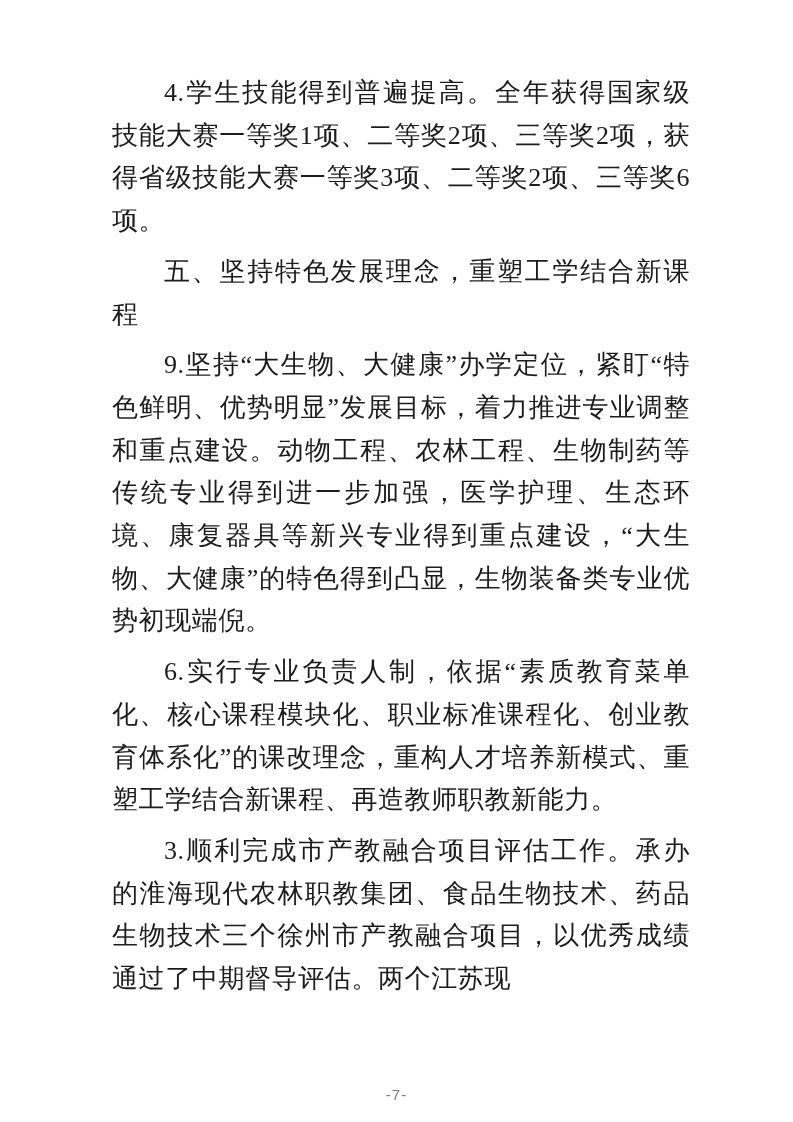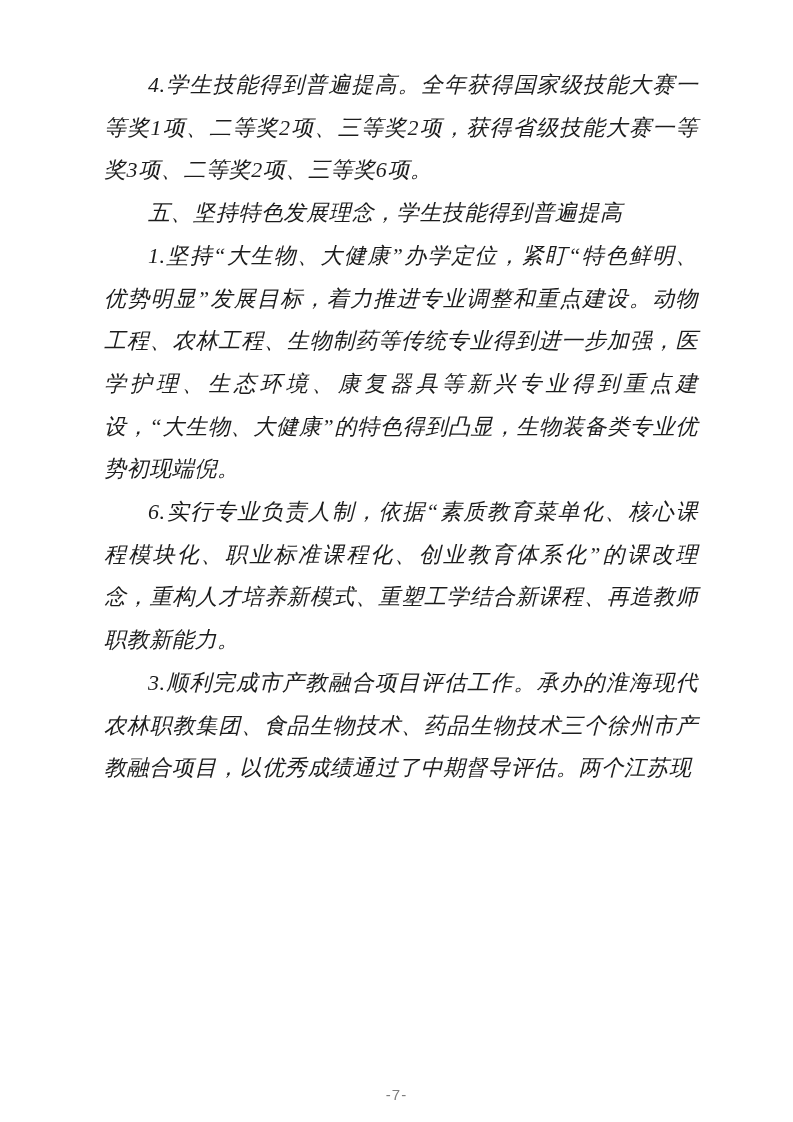--- a/index.html
+++ b/index.html
@@ -16,29 +16,28 @@
     font-family: "Liberation Serif", "DejaVu Serif", serif;
   }
   .content {
     position: absolute;
     left: 104px;
     top: 64px;
     width: 594px;
     color: #1c1c1c;
   }
   .para {
-    margin: 0;
-    font-size: 22px;
+    margin: 8px;
+    font-size: 26px;
     line-height: 42.7px;
     letter-spacing: 0.6px;
     text-align: justify;
     text-justify: inter-ideograph;
     text-indent: 2em;
     word-break: break-all;
-    font-style: italic;
   }
   .footer {
     position: absolute;
     left: 0;
     width: 100%;
     top: 1086px;
     text-align: center;
   }
   .page-number {
     font-size: 15px;
@@ -46,21 +45,21 @@
     letter-spacing: 1px;
     font-family: "Liberation Sans", "DejaVu Sans", sans-serif;
   }
 </style>
 </head>
 <body>
 
 <div class="page">
   <main class="content">
     <p class="para">4.学生技能得到普遍提高。全年获得国家级技能大赛一等奖1项、二等奖2项、三等奖2项，获得省级技能大赛一等奖3项、二等奖2项、三等奖6项。</p>
-    <p class="para">五、坚持特色发展理念，学生技能得到普遍提高</p>
-    <p class="para">1.坚持“大生物、大健康”办学定位，紧盯“特色鲜明、优势明显”发展目标，着力推进专业调整和重点建设。动物工程、农林工程、生物制药等传统专业得到进一步加强，医学护理、生态环境、康复器具等新兴专业得到重点建设，“大生物、大健康”的特色得到凸显，生物装备类专业优势初现端倪。</p>
+    <p class="para">五、坚持特色发展理念，重塑工学结合新课程</p>
+    <p class="para">9.坚持“大生物、大健康”办学定位，紧盯“特色鲜明、优势明显”发展目标，着力推进专业调整和重点建设。动物工程、农林工程、生物制药等传统专业得到进一步加强，医学护理、生态环境、康复器具等新兴专业得到重点建设，“大生物、大健康”的特色得到凸显，生物装备类专业优势初现端倪。</p>
     <p class="para">6.实行专业负责人制，依据“素质教育菜单化、核心课程模块化、职业标准课程化、创业教育体系化”的课改理念，重构人才培养新模式、重塑工学结合新课程、再造教师职教新能力。</p>
     <p class="para">3.顺利完成市产教融合项目评估工作。承办的淮海现代农林职教集团、食品生物技术、药品生物技术三个徐州市产教融合项目，以优秀成绩通过了中期督导评估。两个江苏现</p>
   </main>
   <div class="footer">
     <span class="page-number">-7-</span>
   </div>
 </div>
 
 </body></html>

